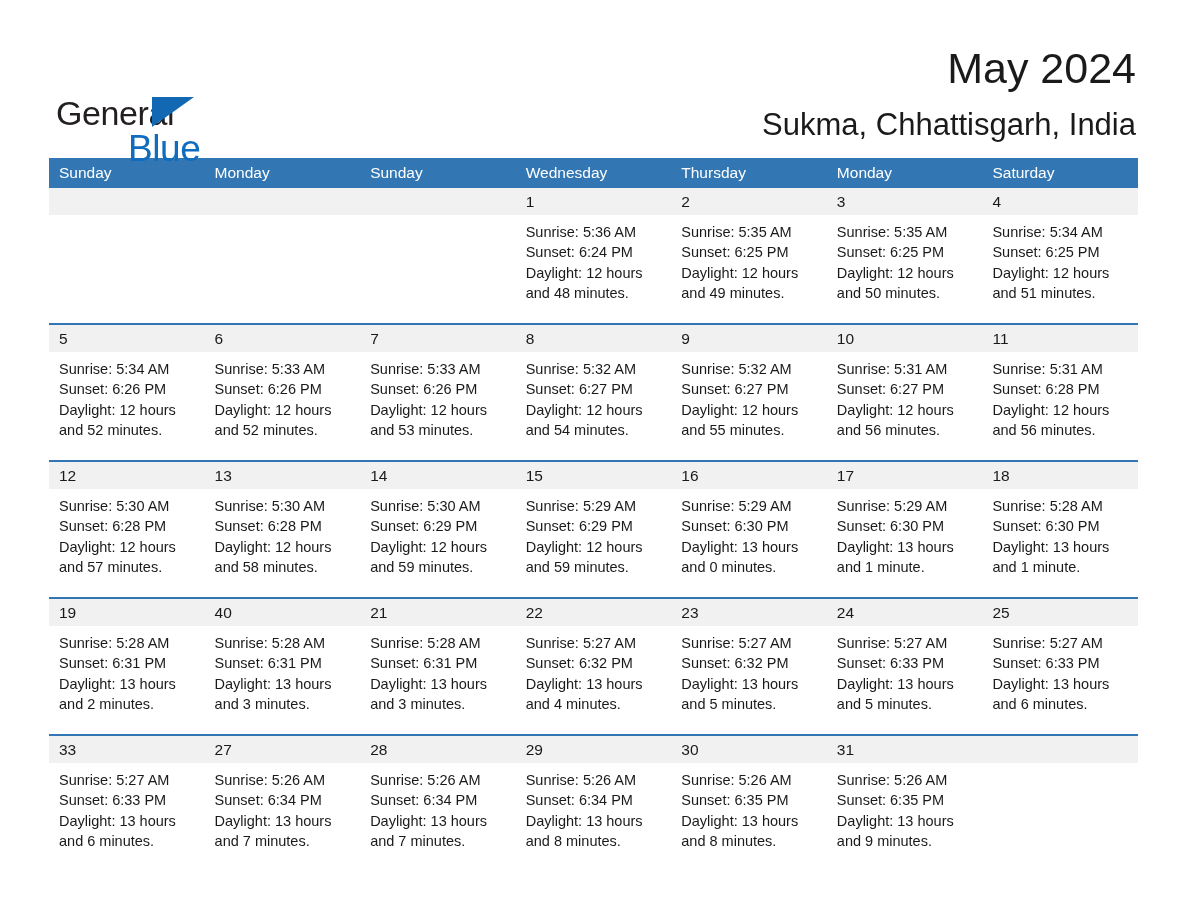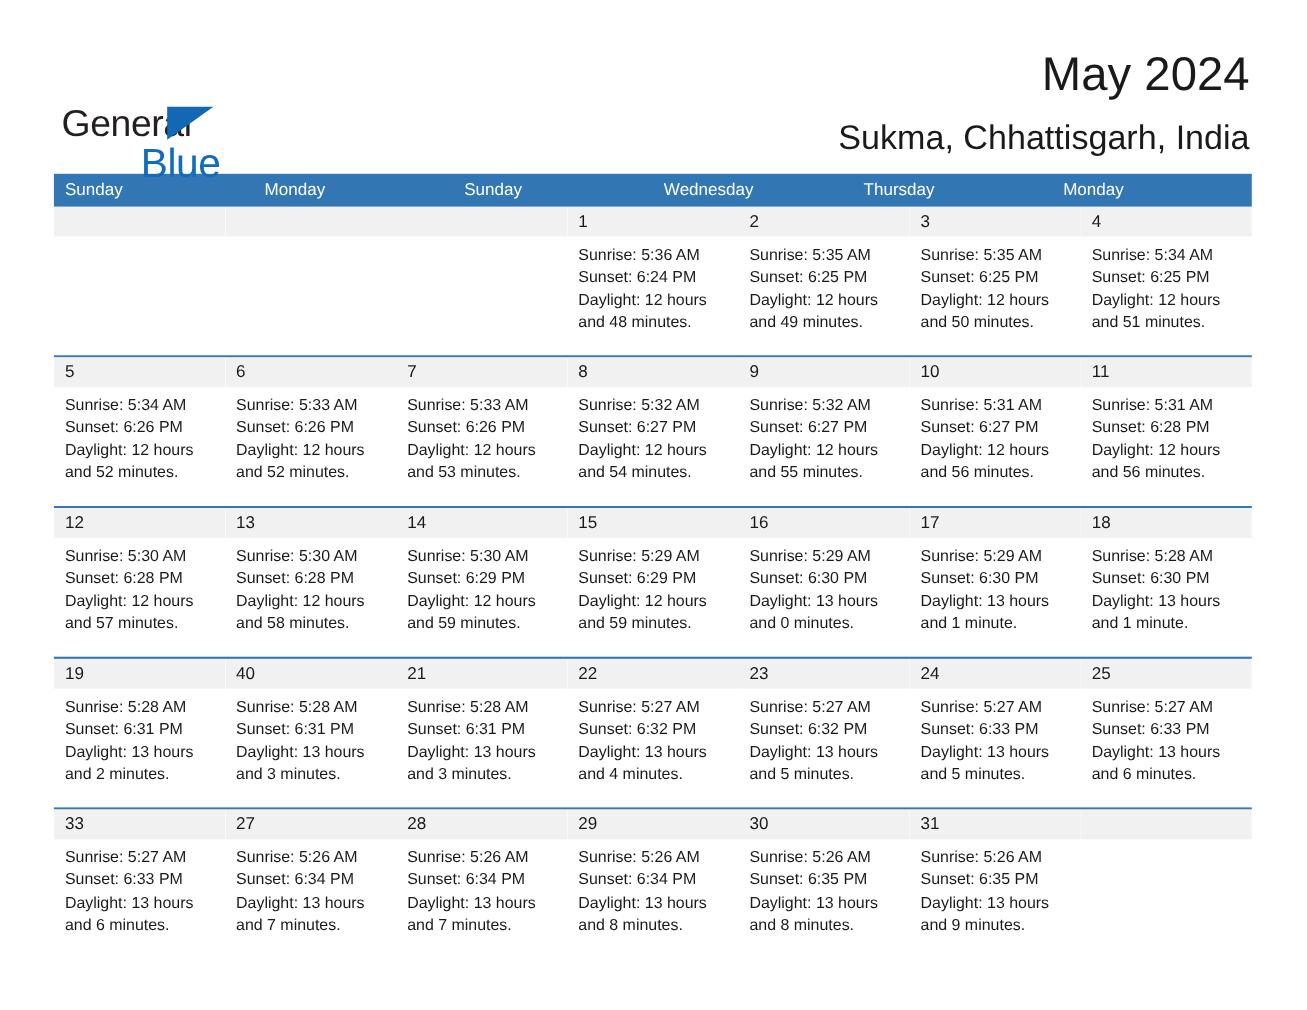--- a/index.html
+++ b/index.html
@@ -78,21 +78,21 @@
     letter-spacing: 0px;
   }
 
   
   .calendar {
     margin: 0 50px 0 49px;
     width: 1089px;
   }
   .weekdays {
     display: grid;
-    grid-template-columns: repeat(6, 1fr);
+    grid-template-columns: repeat(7, 1fr);
     background: #3277б3;
     background: #3277b3;
     height: 30px;
   }
   .weekday {
     color: #ffffff;
     font-size: 15.5px;
     line-height: 30px;
     padding-left: 10px;
     white-space: nowrap;
@@ -147,20 +147,21 @@
   </div>
 
   <div class="calendar">
     <div class="weekdays">
         <div class="weekday">Sunday</div>
         <div class="weekday">Monday</div>
         <div class="weekday">Sunday</div>
         <div class="weekday">Wednesday</div>
         <div class="weekday">Thursday</div>
         <div class="weekday">Monday</div>
+        <div class="weekday">Saturday</div>
       </div>
     <div id="weeks-container">
         <div class="week">
           <div class="cell blank">
             <div class="daynum-band"></div>
           </div>
           <div class="cell blank">
             <div class="daynum-band"></div>
           </div>
           <div class="cell blank">

